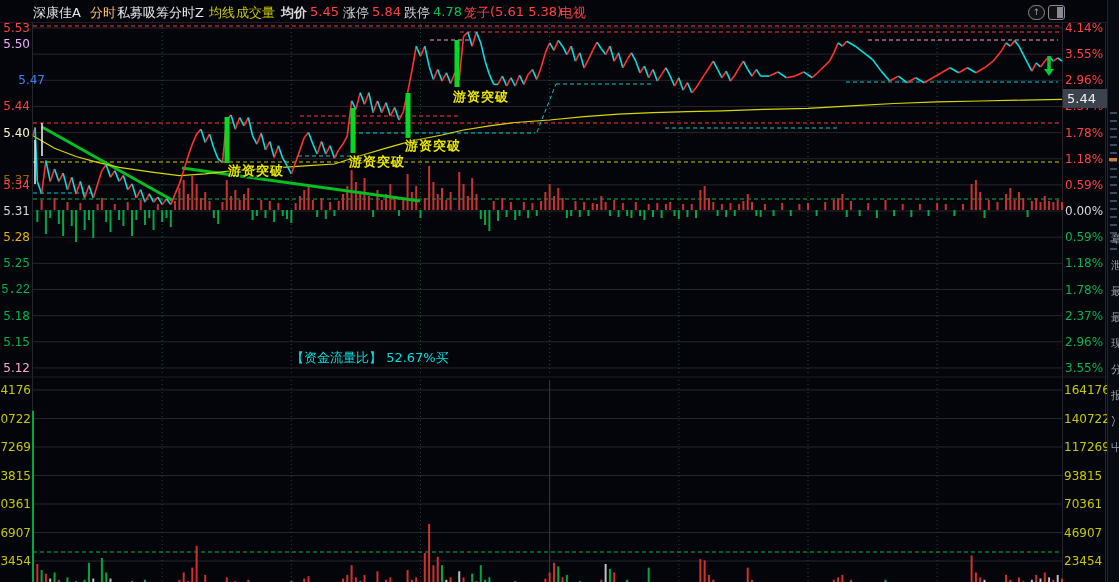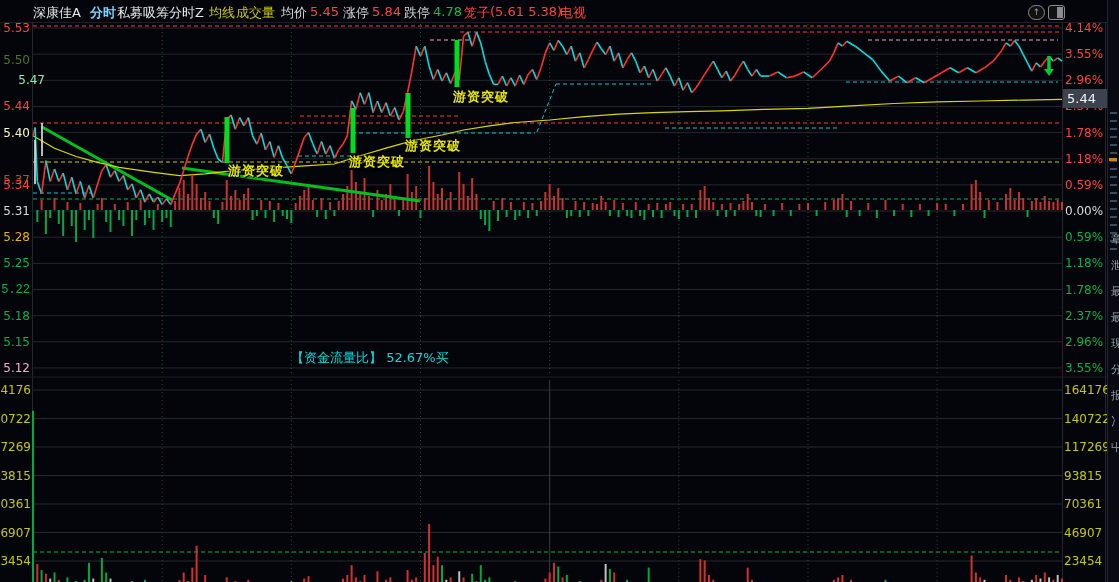--- a/index.html
+++ b/index.html
@@ -23,26 +23,26 @@
   #strip-orange{position:absolute;left:1px;top:158px;width:8px;height:3px;background:#d08020;}
   .clip-left{position:absolute;left:0;width:32px;overflow:hidden;}
 </style>
 </head>
 <body>
 
 <div id="app">
 
   <div style="position:absolute;left:0;top:0;width:1119px;height:22px;background:#04050a;border-bottom:1px solid #1c1c24;">
     <span class="hdr-item" style="left:33px;color:#e8e8e8;">深康佳A</span>
-    <span class="hdr-item" style="left:90px;color:#7dd3fc;font-weight:bold;">分时</span>
+    <span class="hdr-item" style="left:90px;color:#fdba74;">分时</span>
     <span class="hdr-item" style="left:117px;color:#e8e8e8;">私募吸筹分时Z</span>
     <span class="hdr-item" style="left:209px;color:#cccc00;">均线</span>
     <span class="hdr-item" style="left:236px;color:#cccc00;">成交量</span>
 
-    <span class="hdr-item" style="left:281px;color:#d8d8d8;">均价</span>
+    <span class="hdr-item" style="left:281px;color:#d8d8d8;font-weight:bold;">均价</span>
     <span class="hdr-item" style="left:310px;color:#ff4242;">5.45</span>
     <span class="hdr-item" style="left:343px;color:#d8d8d8;">涨停</span>
     <span class="hdr-item" style="left:372px;color:#ff4242;">5.84</span>
     <span class="hdr-item" style="left:404px;color:#d8d8d8;">跌停</span>
     <span class="hdr-item" style="left:433px;color:#00c050;">4.78</span>
     <span class="hdr-item" style="left:464px;color:#ff4242;">笼子</span>
     <span class="hdr-item" style="left:490px;color:#ff4242;">(5.61 5.38)</span>
     <span class="hdr-item" style="left:560px;color:#ff4242;">电视</span>
 
     <div class="icon-btn" style="left:1028px;border-radius:8px;">↑</div>
@@ -756,22 +756,22 @@
       <line x1="227" y1="117" x2="227" y2="163" stroke="#00dd22" stroke-width="5"></line>
       <line x1="353" y1="108" x2="353" y2="153" stroke="#00dd22" stroke-width="5"></line>
       <line x1="408" y1="93" x2="408" y2="138" stroke="#00dd22" stroke-width="5"></line>
       <line x1="457" y1="40" x2="457" y2="87" stroke="#00dd22" stroke-width="5"></line>
       <line x1="1049" y1="56" x2="1049" y2="71" stroke="#00cc33" stroke-width="3.5"></line>
       <polygon points="1044,69 1054,69 1049,76" fill="#00cc33"></polygon>
     </svg>
 
   <div id="left-axis">
       <div class="axis-label" style="right: 1089px; top: 22px; color: rgb(255, 66, 66);">5.53</div>
-      <div class="axis-label" style="right: 1089px; top: 54px; color: #4d7c0f;">5.50</div>
-      <div class="axis-label" style="right: 1074px; top: 74.3px; color: #86efac;">5.47</div>
+      <div class="axis-label" style="right: 1089px; top: 38px; color: #f0abfc;">5.50</div>
+      <div class="axis-label" style="right: 1074px; top: 74.3px; color: #3b82f6;">5.47</div>
       <div class="axis-label" style="right: 1089px; top: 100.45px; color: rgb(255, 66, 66);">5.44</div>
       <div class="axis-label" style="right: 1089px; top: 126.6px; color: #fef9c3;">5.40</div>
       <div class="axis-label" style="right: 1089px; top: 152.75px; color: #a16207; margin-top: 21px;">5.37</div>
       <div class="axis-label" style="right: 1089px; top: 178.9px; color: rgb(255, 66, 66);">5.34</div>
       <div class="axis-label" style="right: 1089px; top: 205.05px; color: rgb(216, 216, 216);">5.31</div>
       <div class="axis-label" style="right: 1089px; top: 231.2px; color: #eab308;">5.28</div>
       <div class="axis-label" style="right: 1089px; top: 257.35px; color: rgb(0, 180, 80);">5.25</div>
       <div class="axis-label" style="right: 1089px; top: 283.5px; color: rgb(0, 180, 80); font-family: Liberation Mono, monospace;">5.22</div>
       <div class="axis-label" style="right: 1089px; top: 309.65px; color: rgb(0, 180, 80);">5.18</div>
       <div class="axis-label" style="right: 1089px; top: 335.8px; color: rgb(0, 180, 80);">5.15</div>

